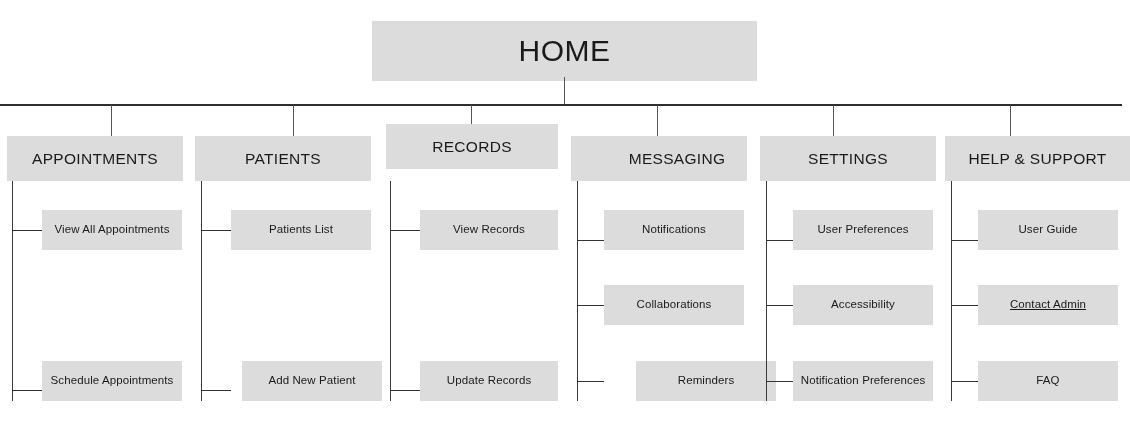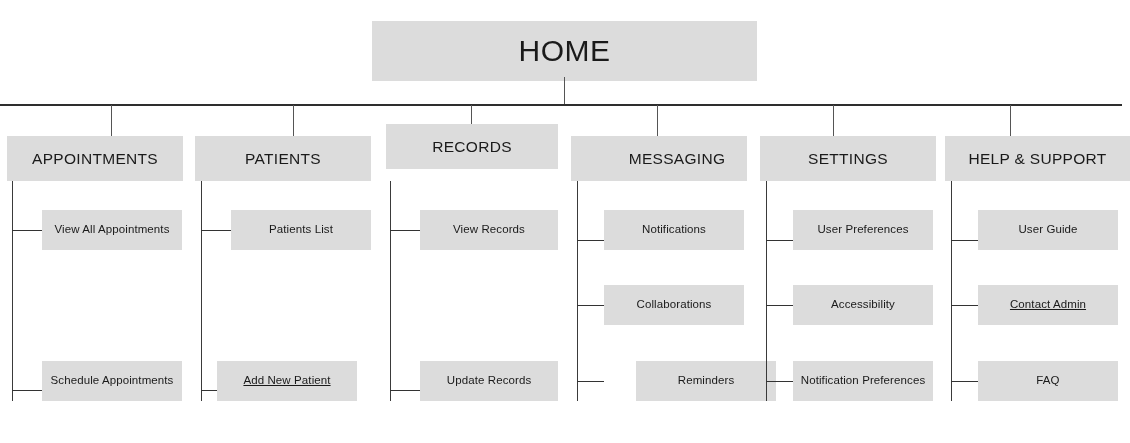--- a/index.html
+++ b/index.html
@@ -116,21 +116,21 @@
   </div>
 
   <div class="line rail" style="left:201px; top:181px; height:220px;"></div>
 
   <div class="line branch" style="left:201px; top:230px; width:30px;"></div>
   <div class="node leaf" style="left:231px; top:210px; width:140px; height:40px;">
     <span>Patients List</span>
   </div>
 
   <div class="line branch" style="left:201px; top:390px; width:30px;"></div>
-  <div class="node leaf" style="left:217px; top:361px; width:140px; height:40px;text-decoration:underline;">
+  <div class="node leaf" style="left:242px; top:361px; width:140px; height:40px;">
     <span>Add New Patient</span>
   </div>
 
   <div class="line stem" style="left:471px; top:105px; height:31px;"></div>
 
   <div class="node category" style="left:386px; top:124px; width:172px; height:45px;">
     <span>RECORDS</span>
   </div>
 
   <div class="line rail" style="left:390px; top:181px; height:220px;"></div>

